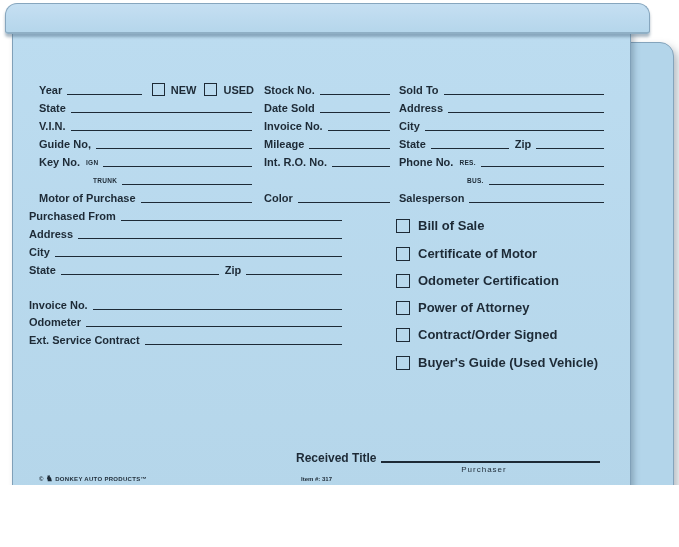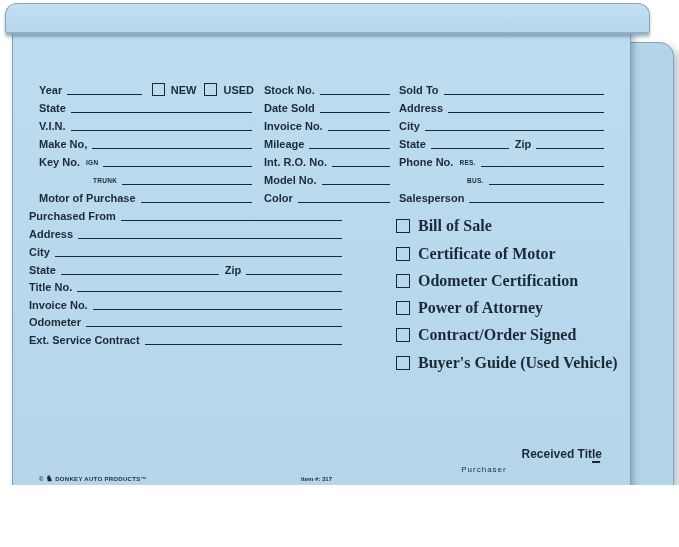--- a/index.html
+++ b/index.html
@@ -22,22 +22,22 @@
   .r{position:absolute;height:14px;display:flex;align-items:flex-end;}
   .lbl{font-weight:700;font-size:11px;line-height:12px;white-space:nowrap;}
   .ln{flex:1 1 auto;border-bottom:1.8px solid var(--ink);margin:0 2px 1px 5px;min-width:8px;}
   .ln.f115{flex:1.15 1 auto;} .ln.f165{flex:1.65 1 auto;}
   .sub{font-weight:700;font-size:6.5px;line-height:8px;letter-spacing:.3px;margin:0 0 1px 6px;white-space:nowrap;}
   .sp48{flex:0 0 48px;} .sp62{flex:0 0 62px;}
   .cb{flex:0 0 auto;width:11px;height:11px;border:1.8px solid var(--ink);margin:0 0 0 8px;background:transparent;}
   .cb + .lbl{margin-left:6px;}
   .ckrow{position:absolute;left:383px;height:15px;display:flex;align-items:center;}
   .ckbox{width:12px;height:12px;border:1.8px solid var(--ink);flex:0 0 auto;}
-  .cklbl{font-weight:700;font-size:16px;margin-left:8px;white-space:nowrap;font-family:Liberation Serif, serif;}
-  .sig{position:absolute;left:283px;top:419px;width:306px;height:16px;display:flex;align-items:flex-end;flex-direction:column;}
+  .cklbl{font-weight:700;font-size:13px;margin-left:8px;white-space:nowrap;}
+  .sig{position:absolute;left:283px;top:419px;width:306px;height:16px;display:flex;align-items:flex-end;}
   .sig .lbl{font-size:12px;}
   .sig .ln{border-bottom:2px solid var(--ink);}
   .purchaser{position:absolute;left:366px;top:436px;width:210px;text-align:center;
              font-weight:400;font-size:8px;letter-spacing:1px;}
   .copyright{position:absolute;left:26px;top:446px;display:flex;align-items:center;
              font-weight:700;font-size:6px;letter-spacing:.3px;}
   .donkey{font-size:8px;margin:0 2px;line-height:8px;}
   .itemno{position:absolute;left:288px;top:447px;font-weight:700;font-size:6px;}
   
   .c1{left:26px;width:215px;} .c2{left:251px;width:128px;align-items:flex-end;} .c3{left:386px;width:207px;}
@@ -91,21 +91,21 @@
       <div class="r c2" style="top:89px">
         <span class="lbl">Invoice No.</span>
         <span class="ln"></span>
       </div>
       <div class="r c3" style="top:89px">
         <span class="lbl">City</span>
         <span class="ln"></span>
       </div>
 
       <div class="r c1" style="top:107px">
-        <span class="lbl">Make No,</span>
+        <span class="lbl">Guide No,</span>
         <span class="ln"></span>
       </div>
       <div class="r c2" style="top:107px">
         <span class="lbl">Mileage</span>
         <span class="ln"></span>
       </div>
       <div class="r c3" style="top:107px">
         <span class="lbl">State</span>
         <span class="ln f115"></span>
         <span class="lbl" style="margin-left:4px">Zip</span>
@@ -125,24 +125,20 @@
         <span class="lbl">Phone No.</span>
         <span class="sub">RES.</span>
         <span class="ln"></span>
       </div>
 
       <div class="r c1" style="top:143px">
         <span class="sp48"></span>
         <span class="sub">TRUNK</span>
         <span class="ln"></span>
       </div>
-      <div class="r c2" style="top:143px">
-        <span class="lbl">Model No.</span>
-        <span class="ln"></span>
-      </div>
       <div class="r c3" style="top:143px">
         <span class="sp62"></span>
         <span class="sub">BUS.</span>
         <span class="ln"></span>
       </div>
 
       <div class="r c1" style="top:161px">
         <span class="lbl">Motor of Purchase</span>
         <span class="ln"></span>
       </div>
@@ -166,24 +162,20 @@
       <div class="r mid" style="top:215px">
         <span class="lbl">City</span>
         <span class="ln"></span>
       </div>
       <div class="r mid" style="top:233px">
         <span class="lbl">State</span>
         <span class="ln f165"></span>
         <span class="lbl" style="margin-left:4px">Zip</span>
         <span class="ln"></span>
       </div>
-      <div class="r mid" style="top:250px">
-        <span class="lbl">Title No.</span>
-        <span class="ln"></span>
-      </div>
       <div class="r mid" style="top:268px">
         <span class="lbl">Invoice No.</span>
         <span class="ln"></span>
       </div>
       <div class="r mid" style="top:285px">
         <span class="lbl">Odometer</span>
         <span class="ln"></span>
       </div>
       <div class="r mid" style="top:303px">
         <span class="lbl">Ext. Service Contract</span>

